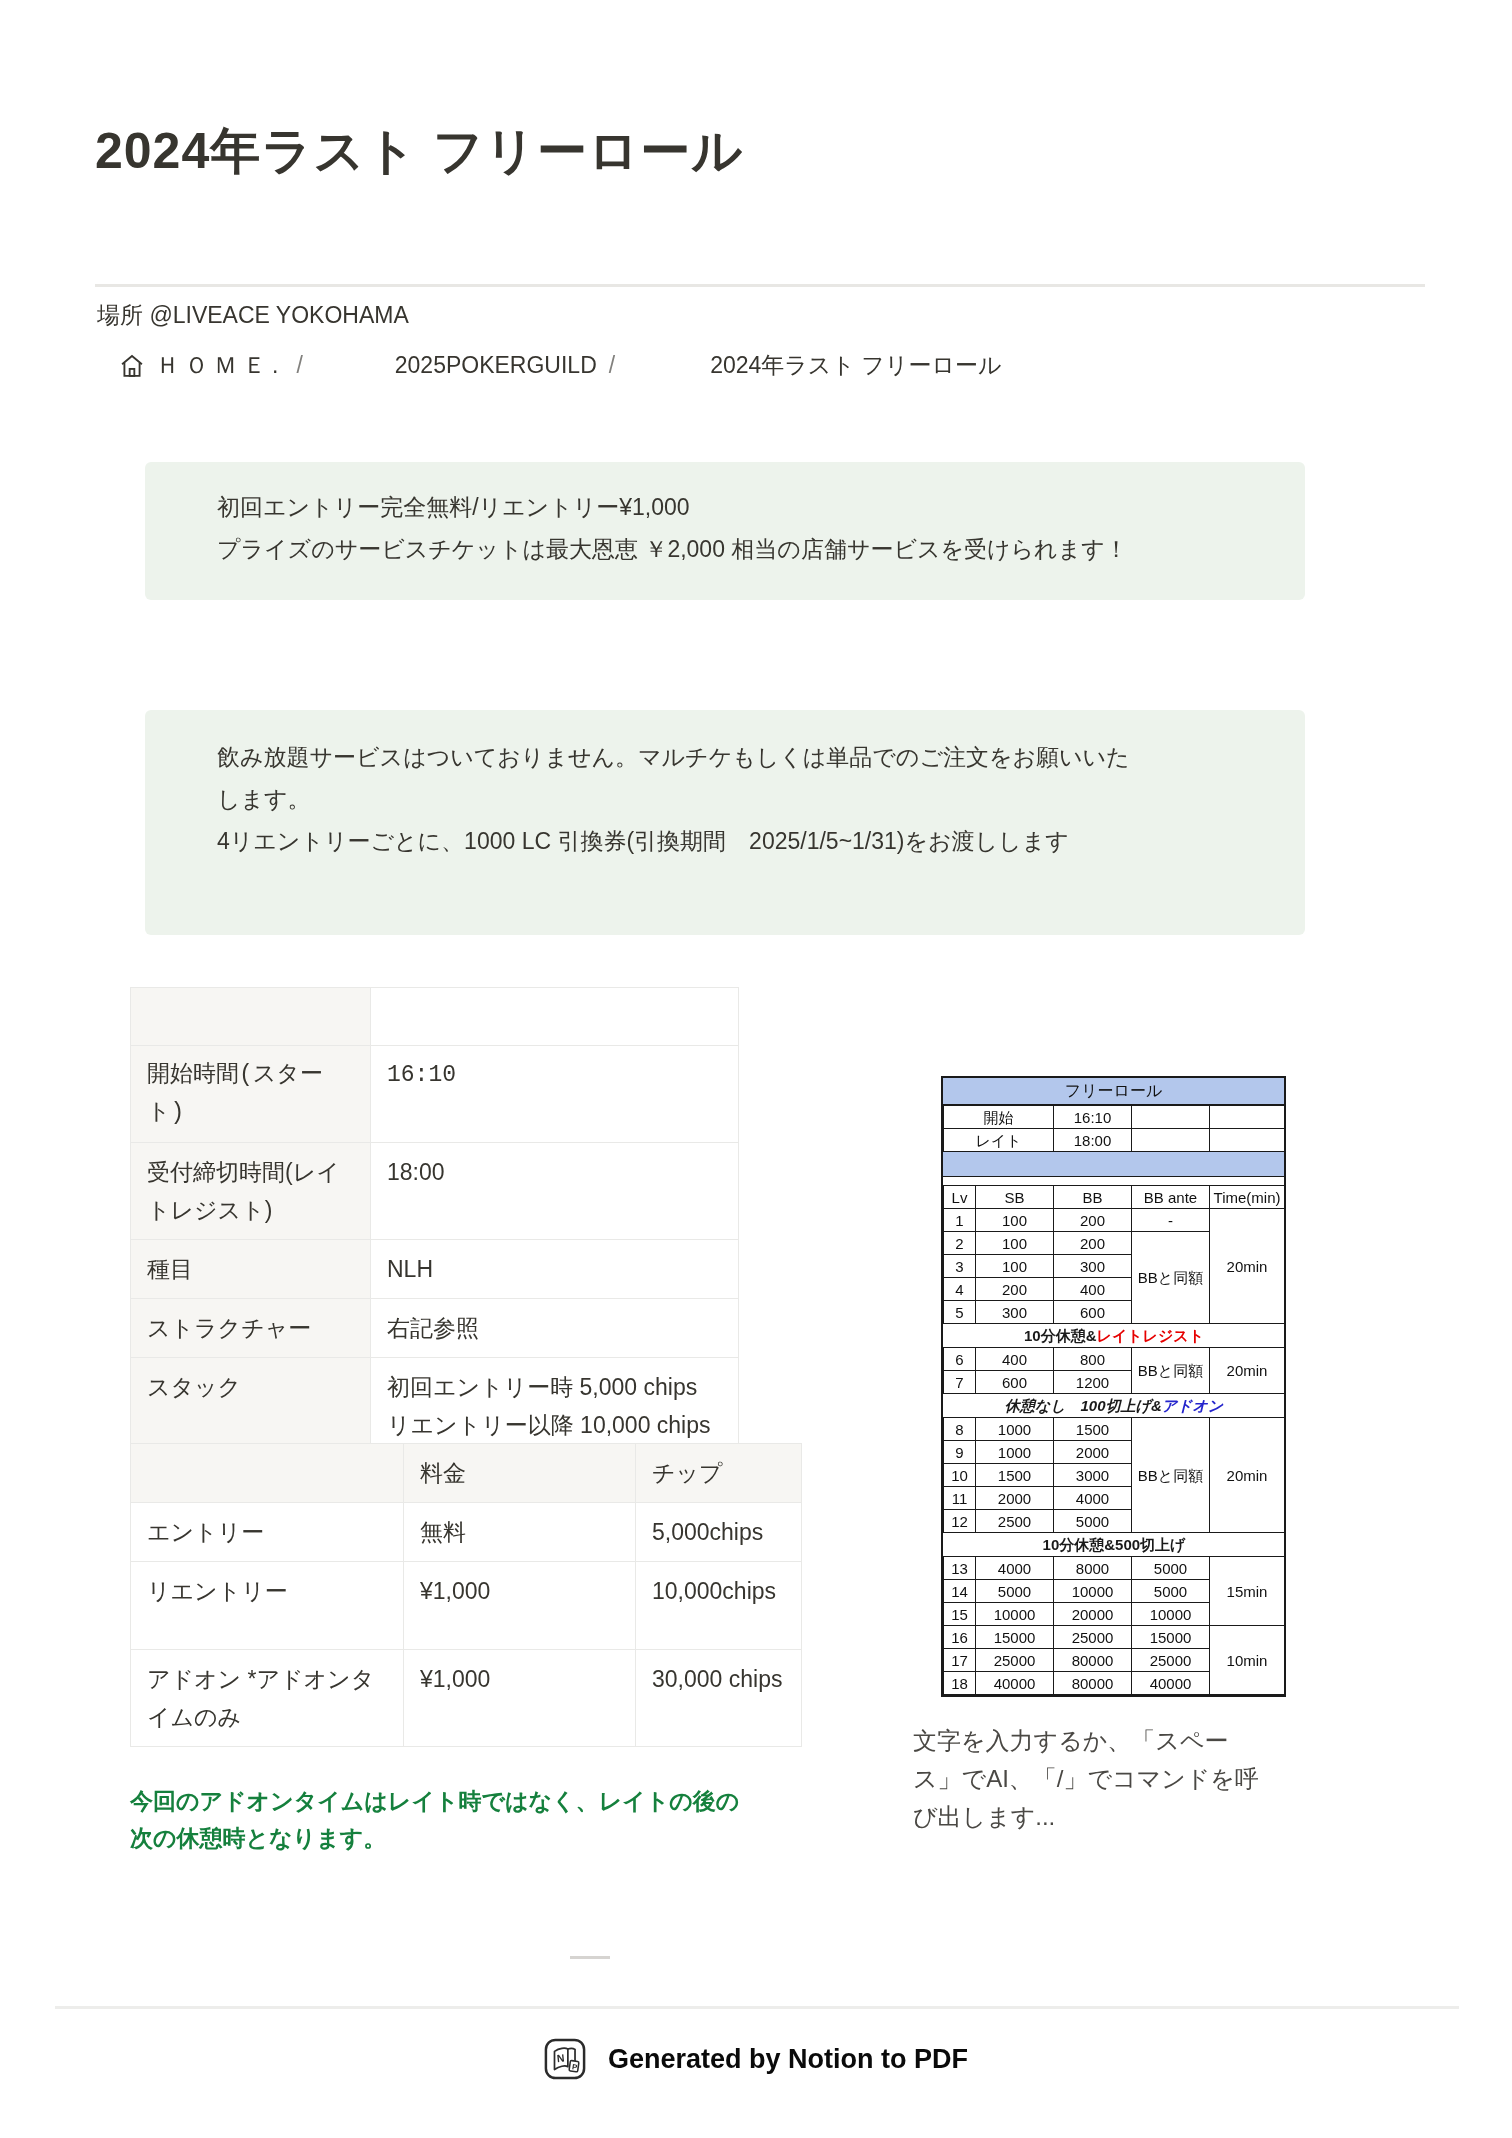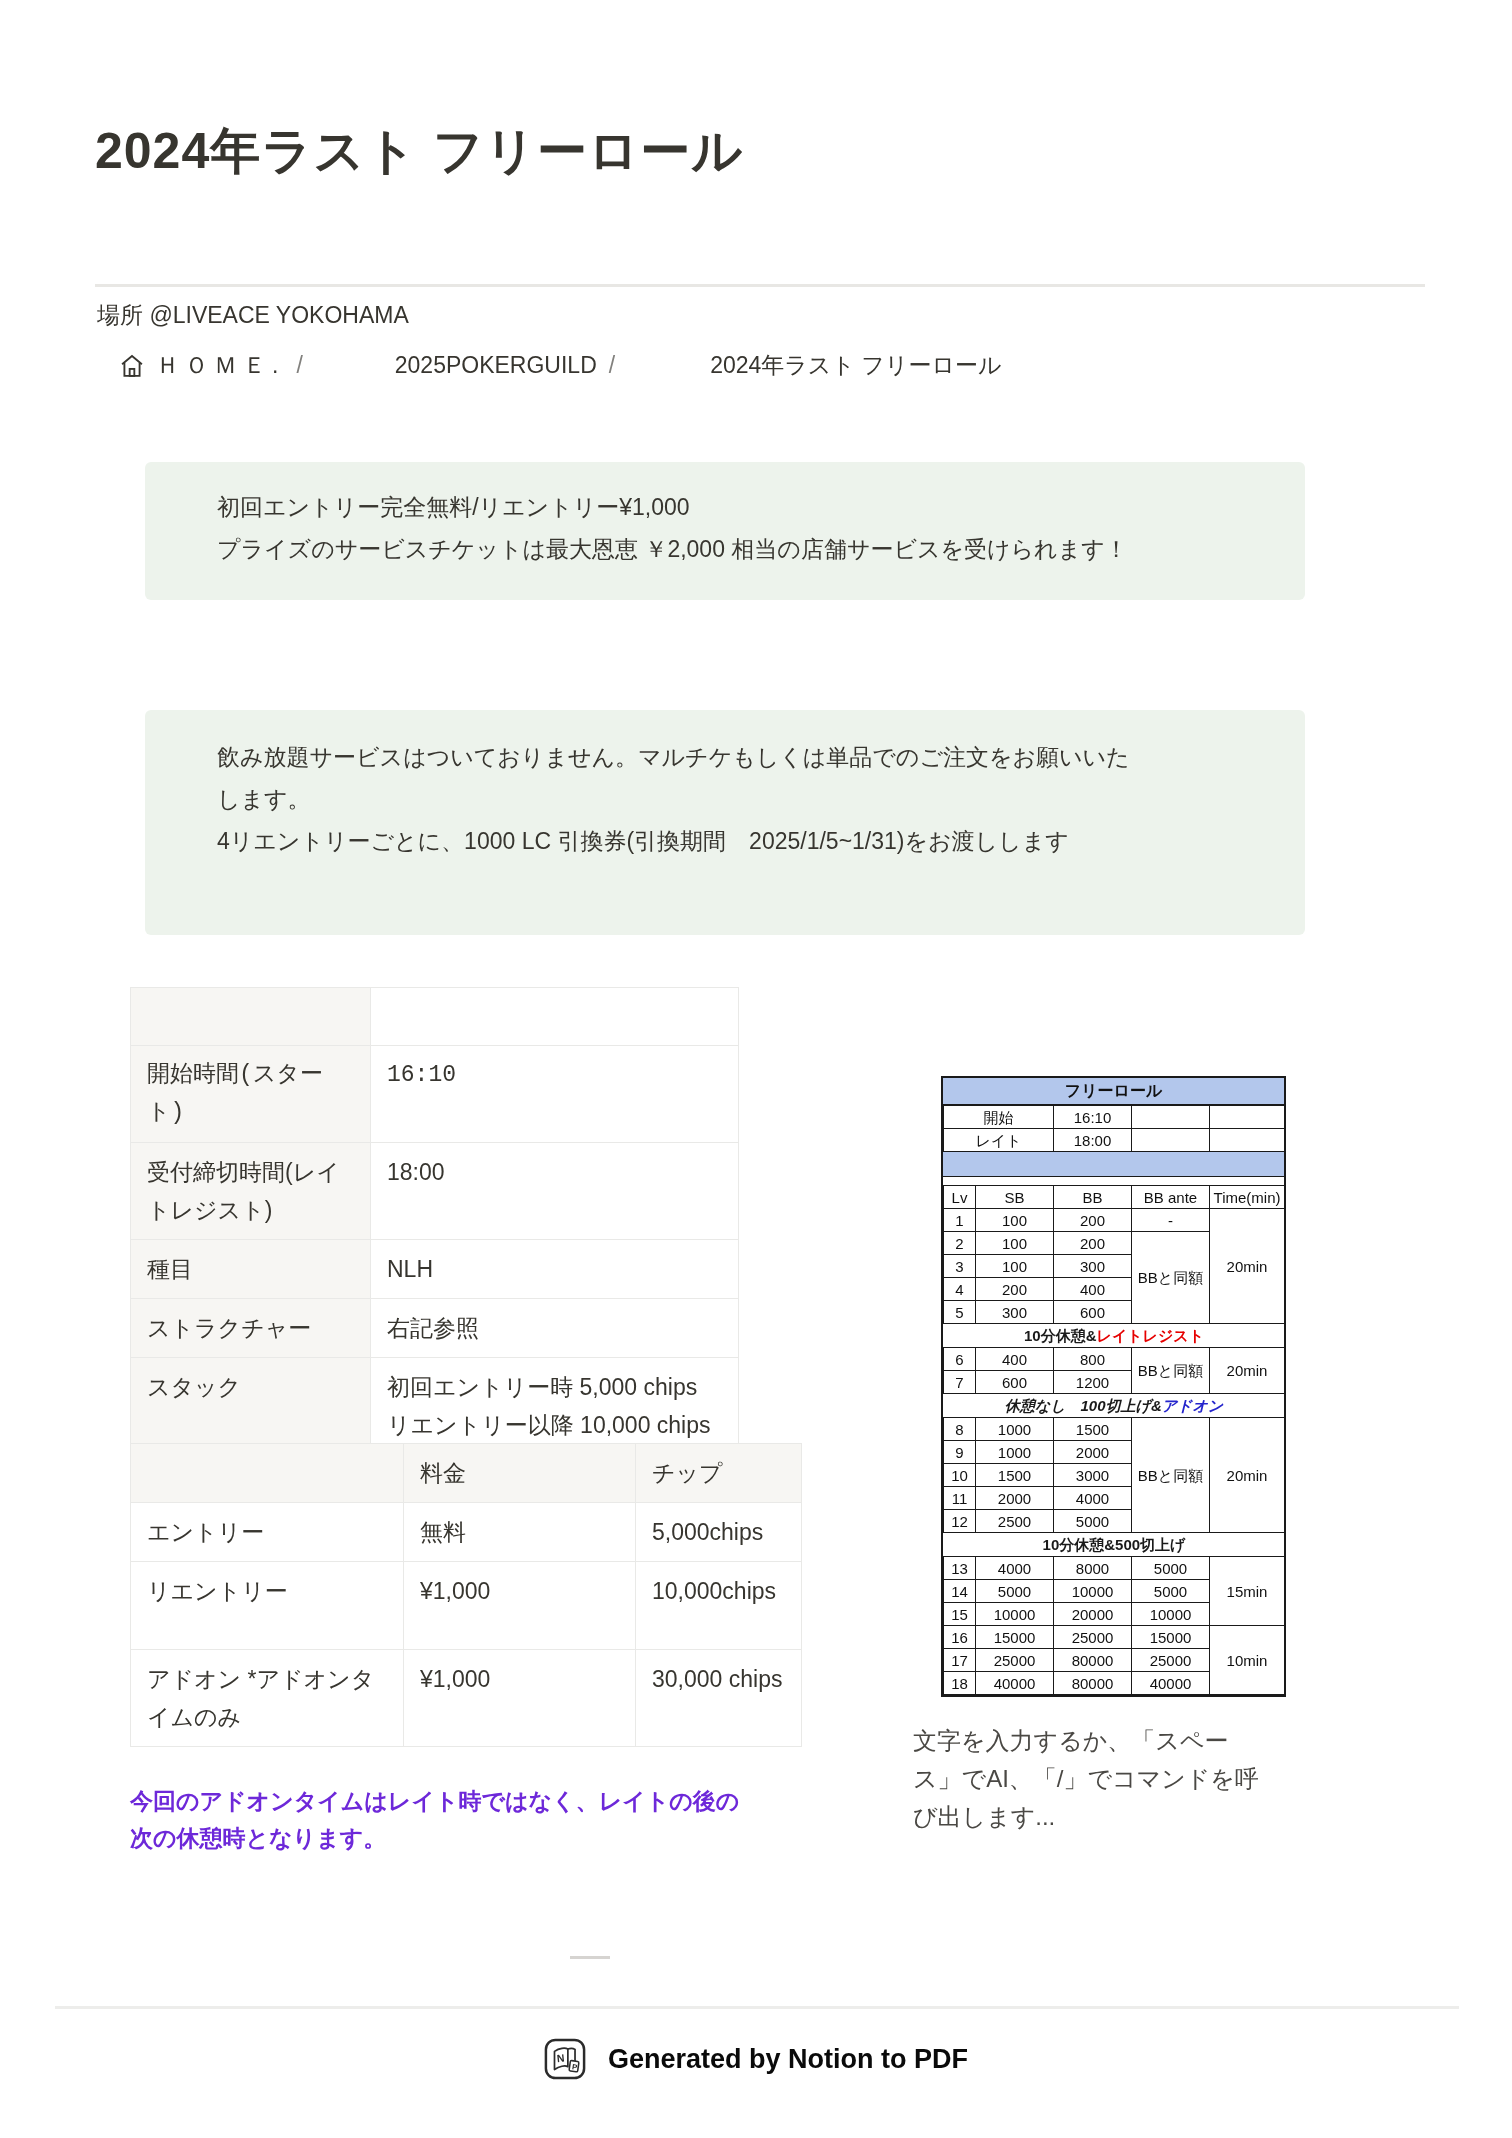--- a/index.html
+++ b/index.html
@@ -44,21 +44,21 @@
   #price-table thead tr{height:55px;}
   #price-table tbody tr:nth-child(1){height:58px;}
   #price-table tbody tr:nth-child(2){height:88px;}
   #price-table tbody tr:nth-child(3){height:88px;}
   #price-table td.wrapnum{word-break:break-all;}
 
   .addon-note{left:130px;top:1783px;width:630px;font-size:23px;font-weight:700;line-height:37px;}
 
   .struct{left:941px;top:1076px;width:345px;border:2px solid #1a1a1a;background:#ffffff;
     box-sizing:border-box;font-size:15px;color:#111;}
-  .struct-title{height:26px;line-height:26px;text-align:center;font-weight:700;font-size:16px;
+  .struct-title{height:26px;line-height:26px;text-align:center;font-weight:400;font-size:16px;
     border-bottom:1px solid #1a1a1a;}
   table.stbl{border-collapse:collapse;table-layout:fixed;width:100%;font-size:15px;color:#111;}
   table.stbl td{border:1px solid #1a1a1a;text-align:center;padding:0;line-height:21px;overflow:hidden;white-space:nowrap;}
   table.stbl tr{height:23px;}
   #struct-top td{font-weight:500;}
   .struct-band{height:24px;line-height:24px;border-bottom:1px solid #1a1a1a;}
   .struct-spacer{height:8px;background:#fff;}
   #struct-main tr.hdr td{font-weight:400;}
   #struct-main tr.brk{height:24px;}
   #struct-main tr.brk td{font-weight:600;border-left:none;border-right:none;}
@@ -179,21 +179,21 @@
           <td class="wrapnum">10,000chips</td>
         </tr>
         <tr>
           <td>アドオン *アドオンタイムのみ</td>
           <td>¥1,000</td>
           <td class="wrapnum">30,000 chips</td>
         </tr>
       </tbody>
   </table>
 
-  <div class="abs addon-note" style="color: #6d28d9;">今回のアドオンタイムはレイト時ではなく、レイトの後の次の休憩時となります。</div>
+  <div class="abs addon-note" style="color: #15803d;">今回のアドオンタイムはレイト時ではなく、レイトの後の次の休憩時となります。</div>
 
   <div class="abs struct">
     <div class="struct-title" style="background: rgb(179, 199, 236);">フリーロール</div>
     <table class="stbl" id="struct-top">
       <colgroup>
           <col style="width:110px">
           <col style="width:78px">
           <col style="width:78px">
           <col style="width:75px">
         </colgroup>

